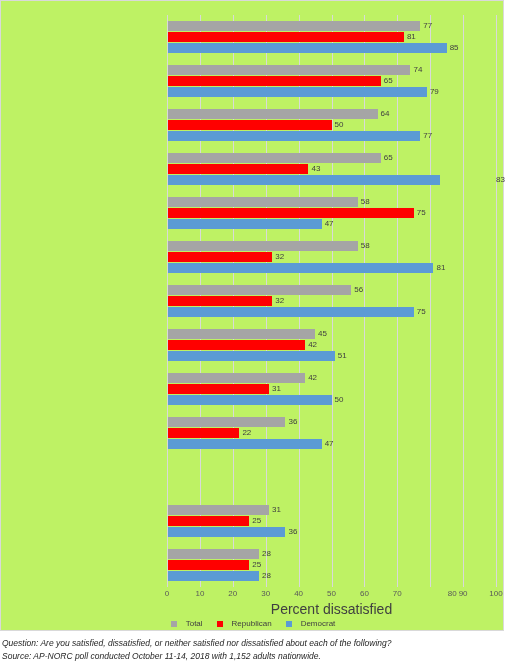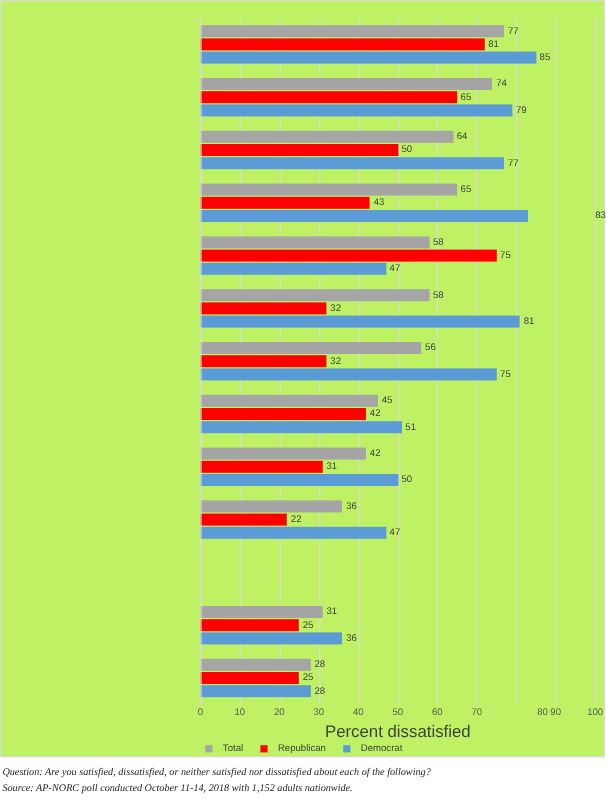--- a/index.html
+++ b/index.html
@@ -64,21 +64,21 @@
     display:flex;justify-content:center;align-items:center;gap:14px;
   }
   .legend-item{display:flex;align-items:center;gap:9px;}
   .legend-swatch{width:6px;height:6px;display:inline-block;}
   .legend-label{font-size:8px;color:#404040;}
   
   #footer{
     position:absolute;left:2px;top:637px;width:500px;
   }
   #footer div{
-    font-family:Liberation Serif, serif;
+    font-family:Liberation Sans, sans-serif;
     font-style:italic;
     font-size:8.5px;
     color:#262626;
     line-height:13px;
     white-space:nowrap;
   }
 </style>
 </head>
 <body>
 

